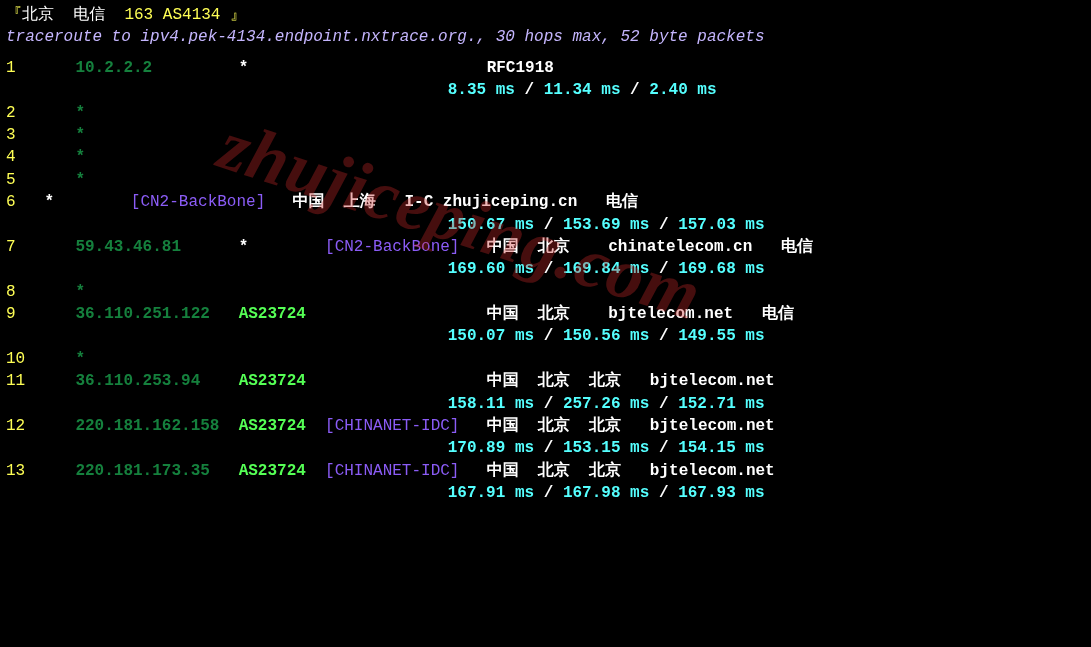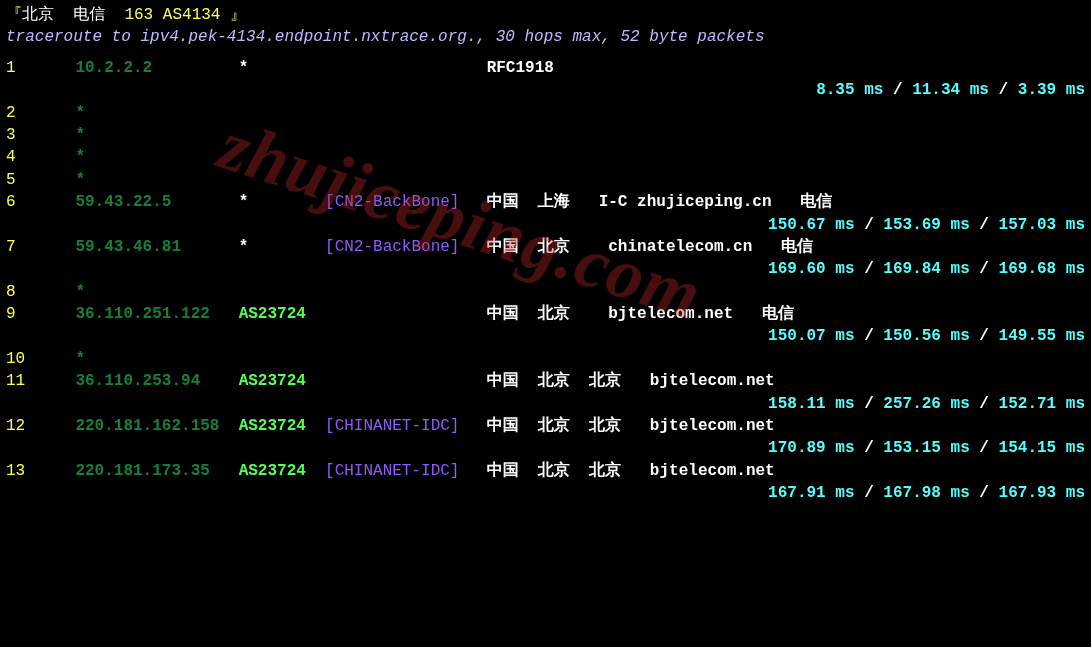--- a/index.html
+++ b/index.html
@@ -18,21 +18,21 @@
   }
   .hdr { color: #ffff55; white-space: pre; }
   .hdr .white { color: #fff; }
   .cmd { color: #c4b5fd; white-space: pre; margin-bottom: 8px; font-style: italic; }
   .row { display: flex; white-space: pre; }
   .hop   { color: #ffff55; width: 4ch; }
   .ip    { color: #15803d;    width: 17ch; font-weight: bold; margin-left: 31px; }
   .asn   { color: #55ff55; width: 9ch; font-weight: bold; }
   .tag   { color: #8b5cf6; width: 16ch; font-weight: normal; }
   .loc   { color: #fff;    flex: 1; font-weight: bold; padding-left: 8px; }
-  .rtt-row { display: flex; white-space: pre; justify-content: flex-end; }
+  .rtt-row { display: flex; white-space: pre; }
   .rtt-pad { width: 46ch; }
   .rtt   { color: #55ffff; font-weight: bold; }
   .sep   { color: #fff; font-weight: bold; }
   .star-only .ip { font-weight: bold; }
   .watermark {
     position: absolute;
     left: 210px;
     top: 170px;
     font-size: 72px;
     font-weight: bold;
@@ -46,26 +46,26 @@
   }
 </style>
 </head>
 <body>
 
 <div class="hdr"><span>『</span><span class="white">北京</span>  <span class="white">电信</span>  <span>163</span> <span>AS4134</span> <span>』</span></div>
 <div class="cmd">traceroute to ipv4.pek-4134.endpoint.nxtrace.org., 30 hops max, 52 byte packets</div>
 
 <div id="hops">
     <div class="row"><span class="hop">1   </span><span class="ip">10.2.2.2         </span><span class="asn" style="color: rgb(255, 255, 255);">*        </span><span class="tag">                </span><span class="loc">RFC1918</span></div>
-    <div class="rtt-row"><span class="rtt-pad">                                              </span><span class="rtt">8.35 ms</span><span class="sep"> / </span><span class="rtt">11.34 ms</span><span class="sep"> / </span><span class="rtt">3.39 ms</span></div>
+    <div class="rtt-row"><span class="rtt-pad">                                              </span><span class="rtt">8.35 ms</span><span class="sep"> / </span><span class="rtt">11.34 ms</span><span class="sep"> / </span><span class="rtt">2.40 ms</span></div>
     <div class="row star-only"><span class="hop">2   </span><span class="ip">*                </span></div>
     <div class="row star-only"><span class="hop">3   </span><span class="ip">*                </span></div>
     <div class="row star-only"><span class="hop">4   </span><span class="ip">*                </span></div>
     <div class="row star-only"><span class="hop">5   </span><span class="ip">*                </span></div>
-    <div class="row"><span class="hop">6   </span><span class="ip">59.43.22.5       </span><span class="asn" style="color: rgb(255, 255, 255);">*        </span><span class="tag">[CN2-BackBone]  </span><span class="loc">中国  上海   I-C zhujiceping.cn   电信</span></div>
+    <div class="row"><span class="hop">6   </span><span class="asn" style="color: rgb(255, 255, 255);">*        </span><span class="tag">[CN2-BackBone]  </span><span class="loc">中国  上海   I-C zhujiceping.cn   电信</span></div>
     <div class="rtt-row"><span class="rtt-pad">                                              </span><span class="rtt">150.67 ms</span><span class="sep"> / </span><span class="rtt">153.69 ms</span><span class="sep"> / </span><span class="rtt">157.03 ms</span></div>
     <div class="row"><span class="hop">7   </span><span class="ip">59.43.46.81      </span><span class="asn" style="color: rgb(255, 255, 255);">*        </span><span class="tag">[CN2-BackBone]  </span><span class="loc">中国  北京    chinatelecom.cn   电信</span></div>
     <div class="rtt-row"><span class="rtt-pad">                                              </span><span class="rtt">169.60 ms</span><span class="sep"> / </span><span class="rtt">169.84 ms</span><span class="sep"> / </span><span class="rtt">169.68 ms</span></div>
     <div class="row star-only"><span class="hop">8   </span><span class="ip">*                </span></div>
     <div class="row"><span class="hop">9   </span><span class="ip">36.110.251.122   </span><span class="asn" style="color: rgb(85, 255, 85);">AS23724  </span><span class="tag">                </span><span class="loc">中国  北京    bjtelecom.net   电信</span></div>
     <div class="rtt-row"><span class="rtt-pad">                                              </span><span class="rtt">150.07 ms</span><span class="sep"> / </span><span class="rtt">150.56 ms</span><span class="sep"> / </span><span class="rtt">149.55 ms</span></div>
     <div class="row star-only"><span class="hop">10  </span><span class="ip">*                </span></div>
     <div class="row"><span class="hop">11  </span><span class="ip">36.110.253.94    </span><span class="asn" style="color: rgb(85, 255, 85);">AS23724  </span><span class="tag">                </span><span class="loc">中国  北京  北京   bjtelecom.net</span></div>
     <div class="rtt-row"><span class="rtt-pad">                                              </span><span class="rtt">158.11 ms</span><span class="sep"> / </span><span class="rtt">257.26 ms</span><span class="sep"> / </span><span class="rtt">152.71 ms</span></div>
     <div class="row"><span class="hop">12  </span><span class="ip">220.181.162.158  </span><span class="asn" style="color: rgb(85, 255, 85);">AS23724  </span><span class="tag">[CHINANET-IDC]  </span><span class="loc">中国  北京  北京   bjtelecom.net</span></div>

